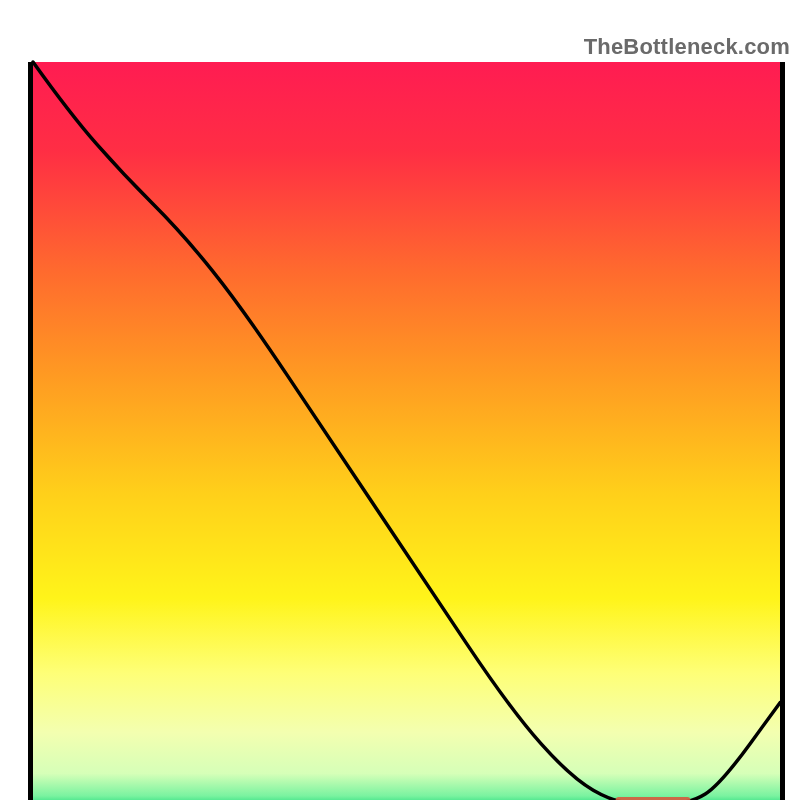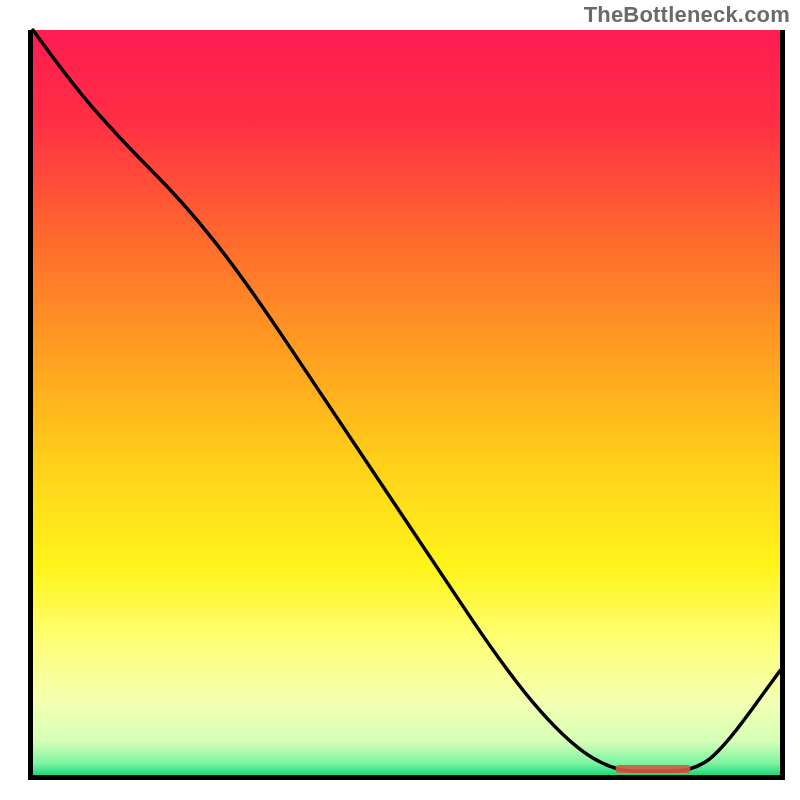--- a/index.html
+++ b/index.html
@@ -8,20 +8,21 @@
     width: 800px;
     height: 800px;
     background: #ffffff;
     font-family: Arial, Helvetica, sans-serif;
     overflow: hidden;
   }
   .stage {
     position: relative;
     width: 800px;
     height: 588px;
+    margin-top: 32px;
   }
   .watermark {
     position: absolute;
     top: 2px;
     right: 10px;
     font-size: 22px;
     font-weight: 600;
     color: #6a6a6a;
     letter-spacing: 0.2px;
   }

